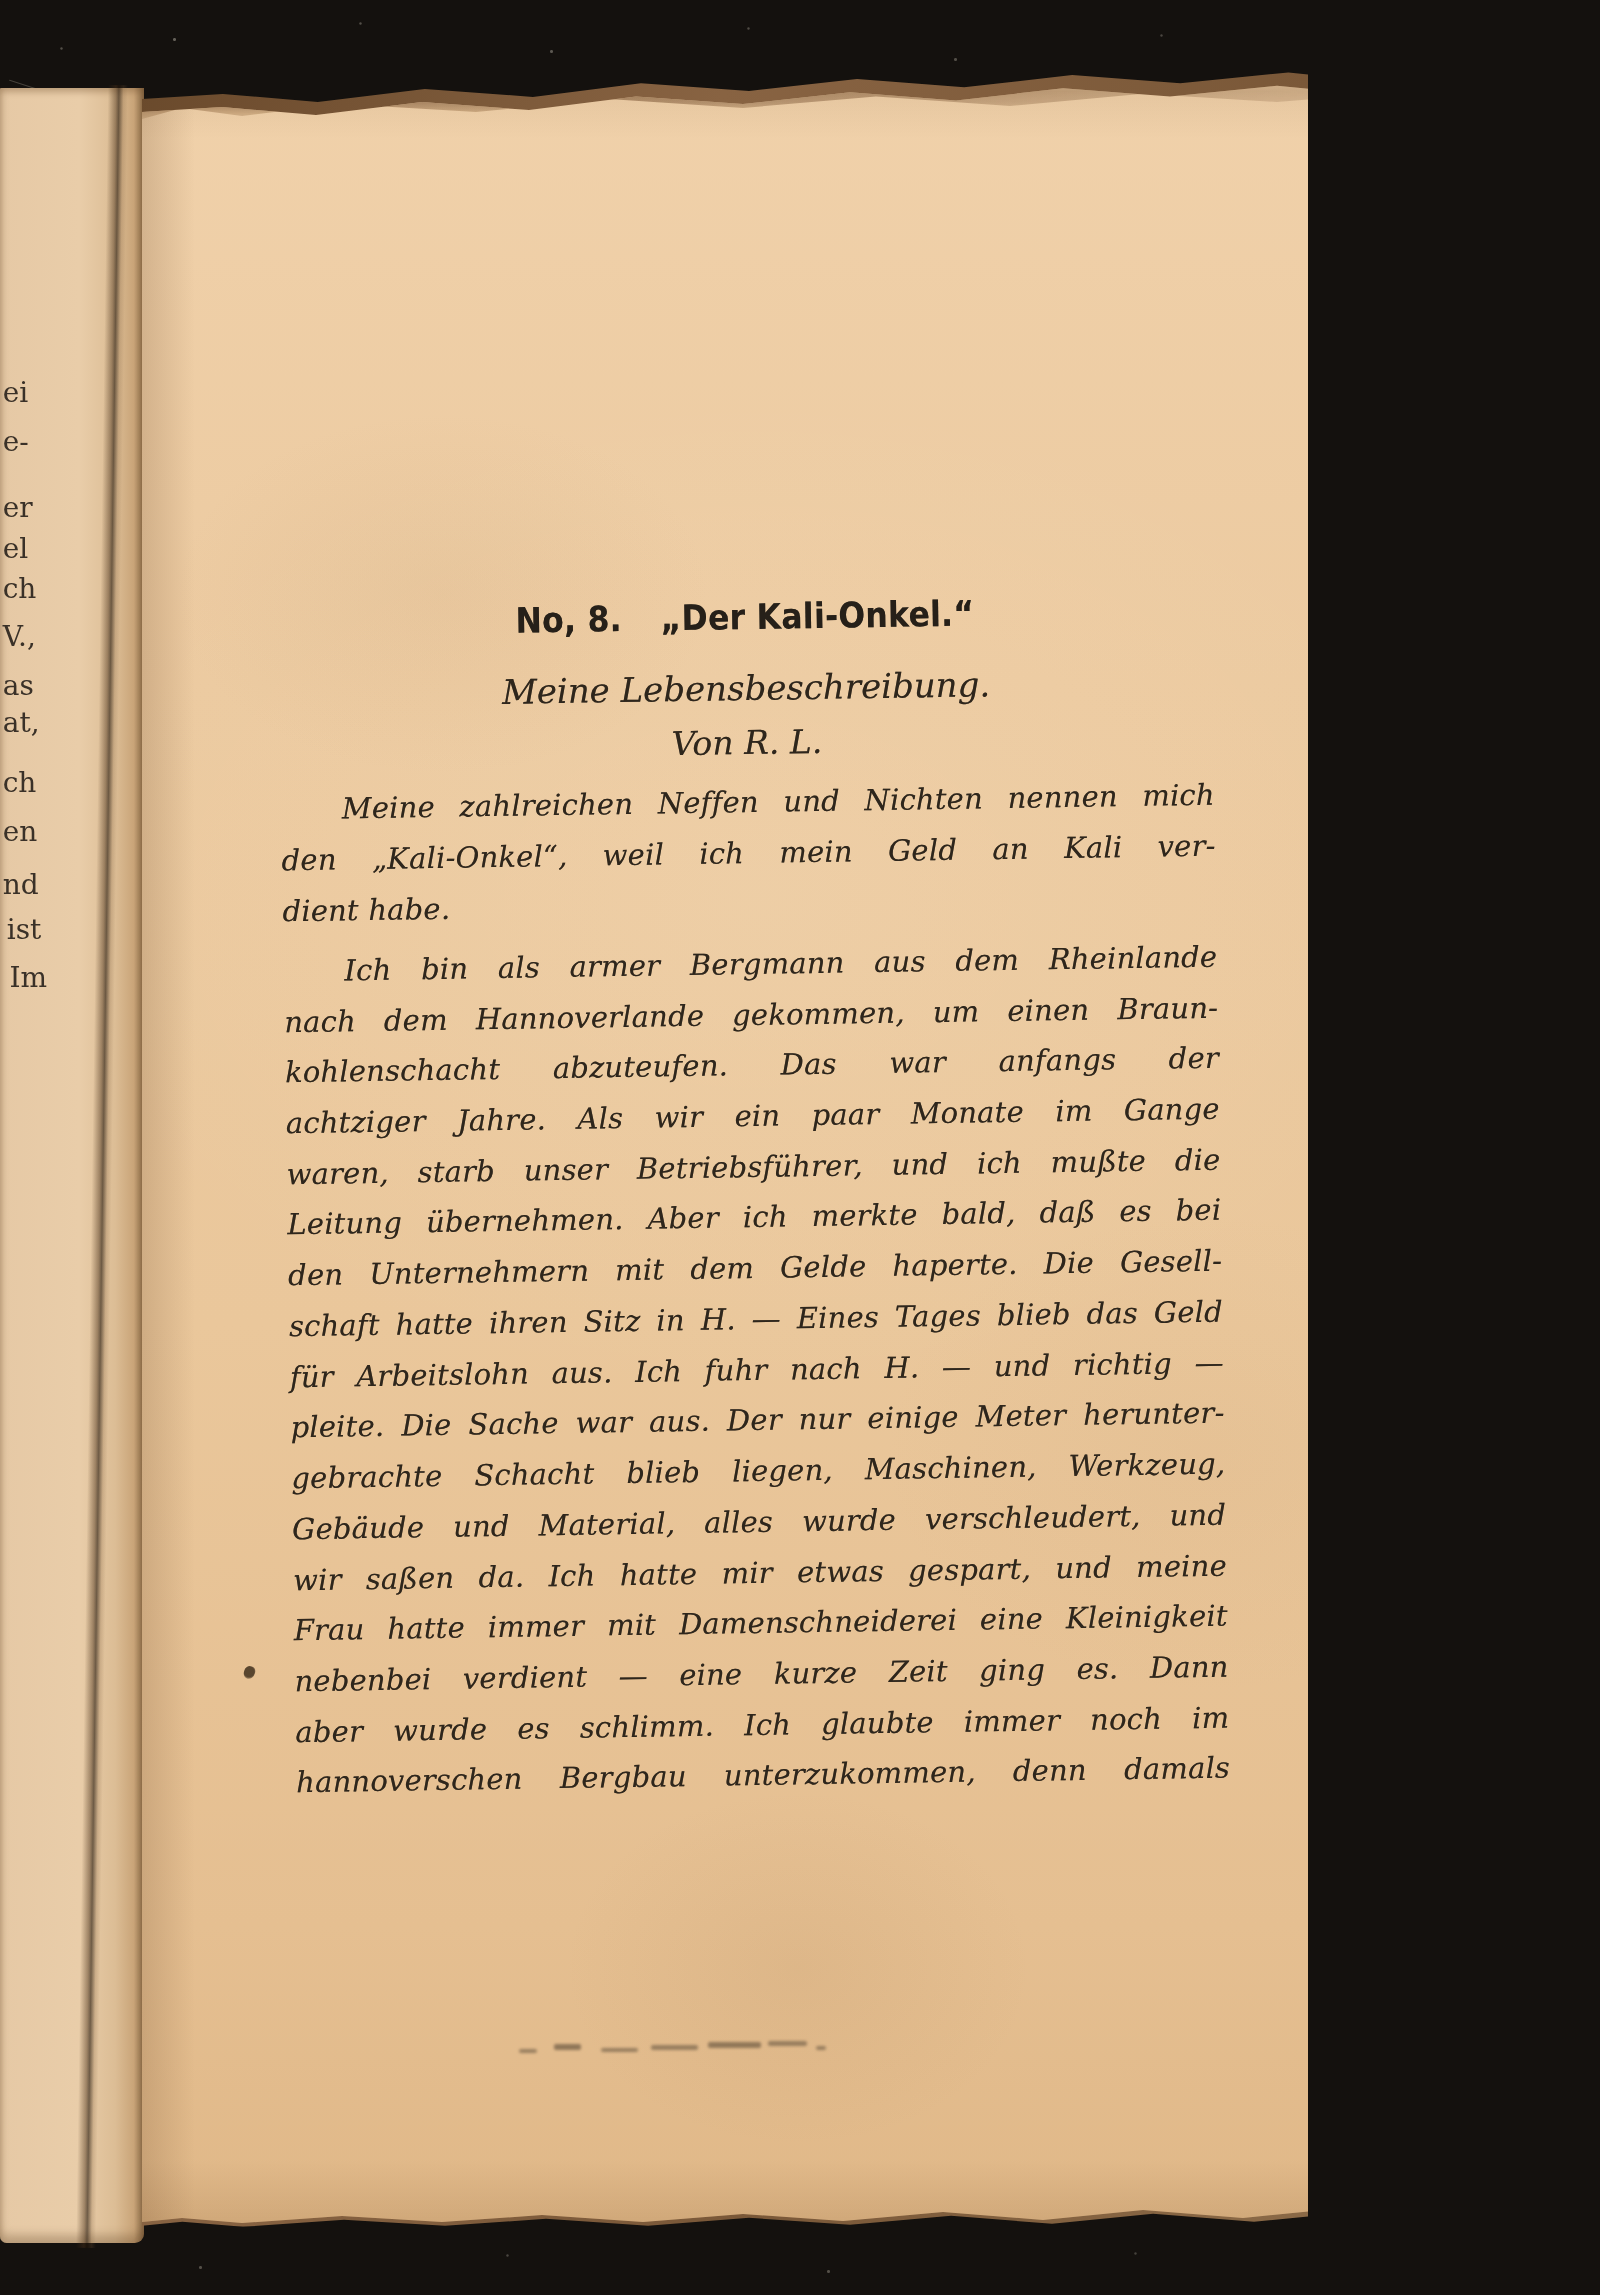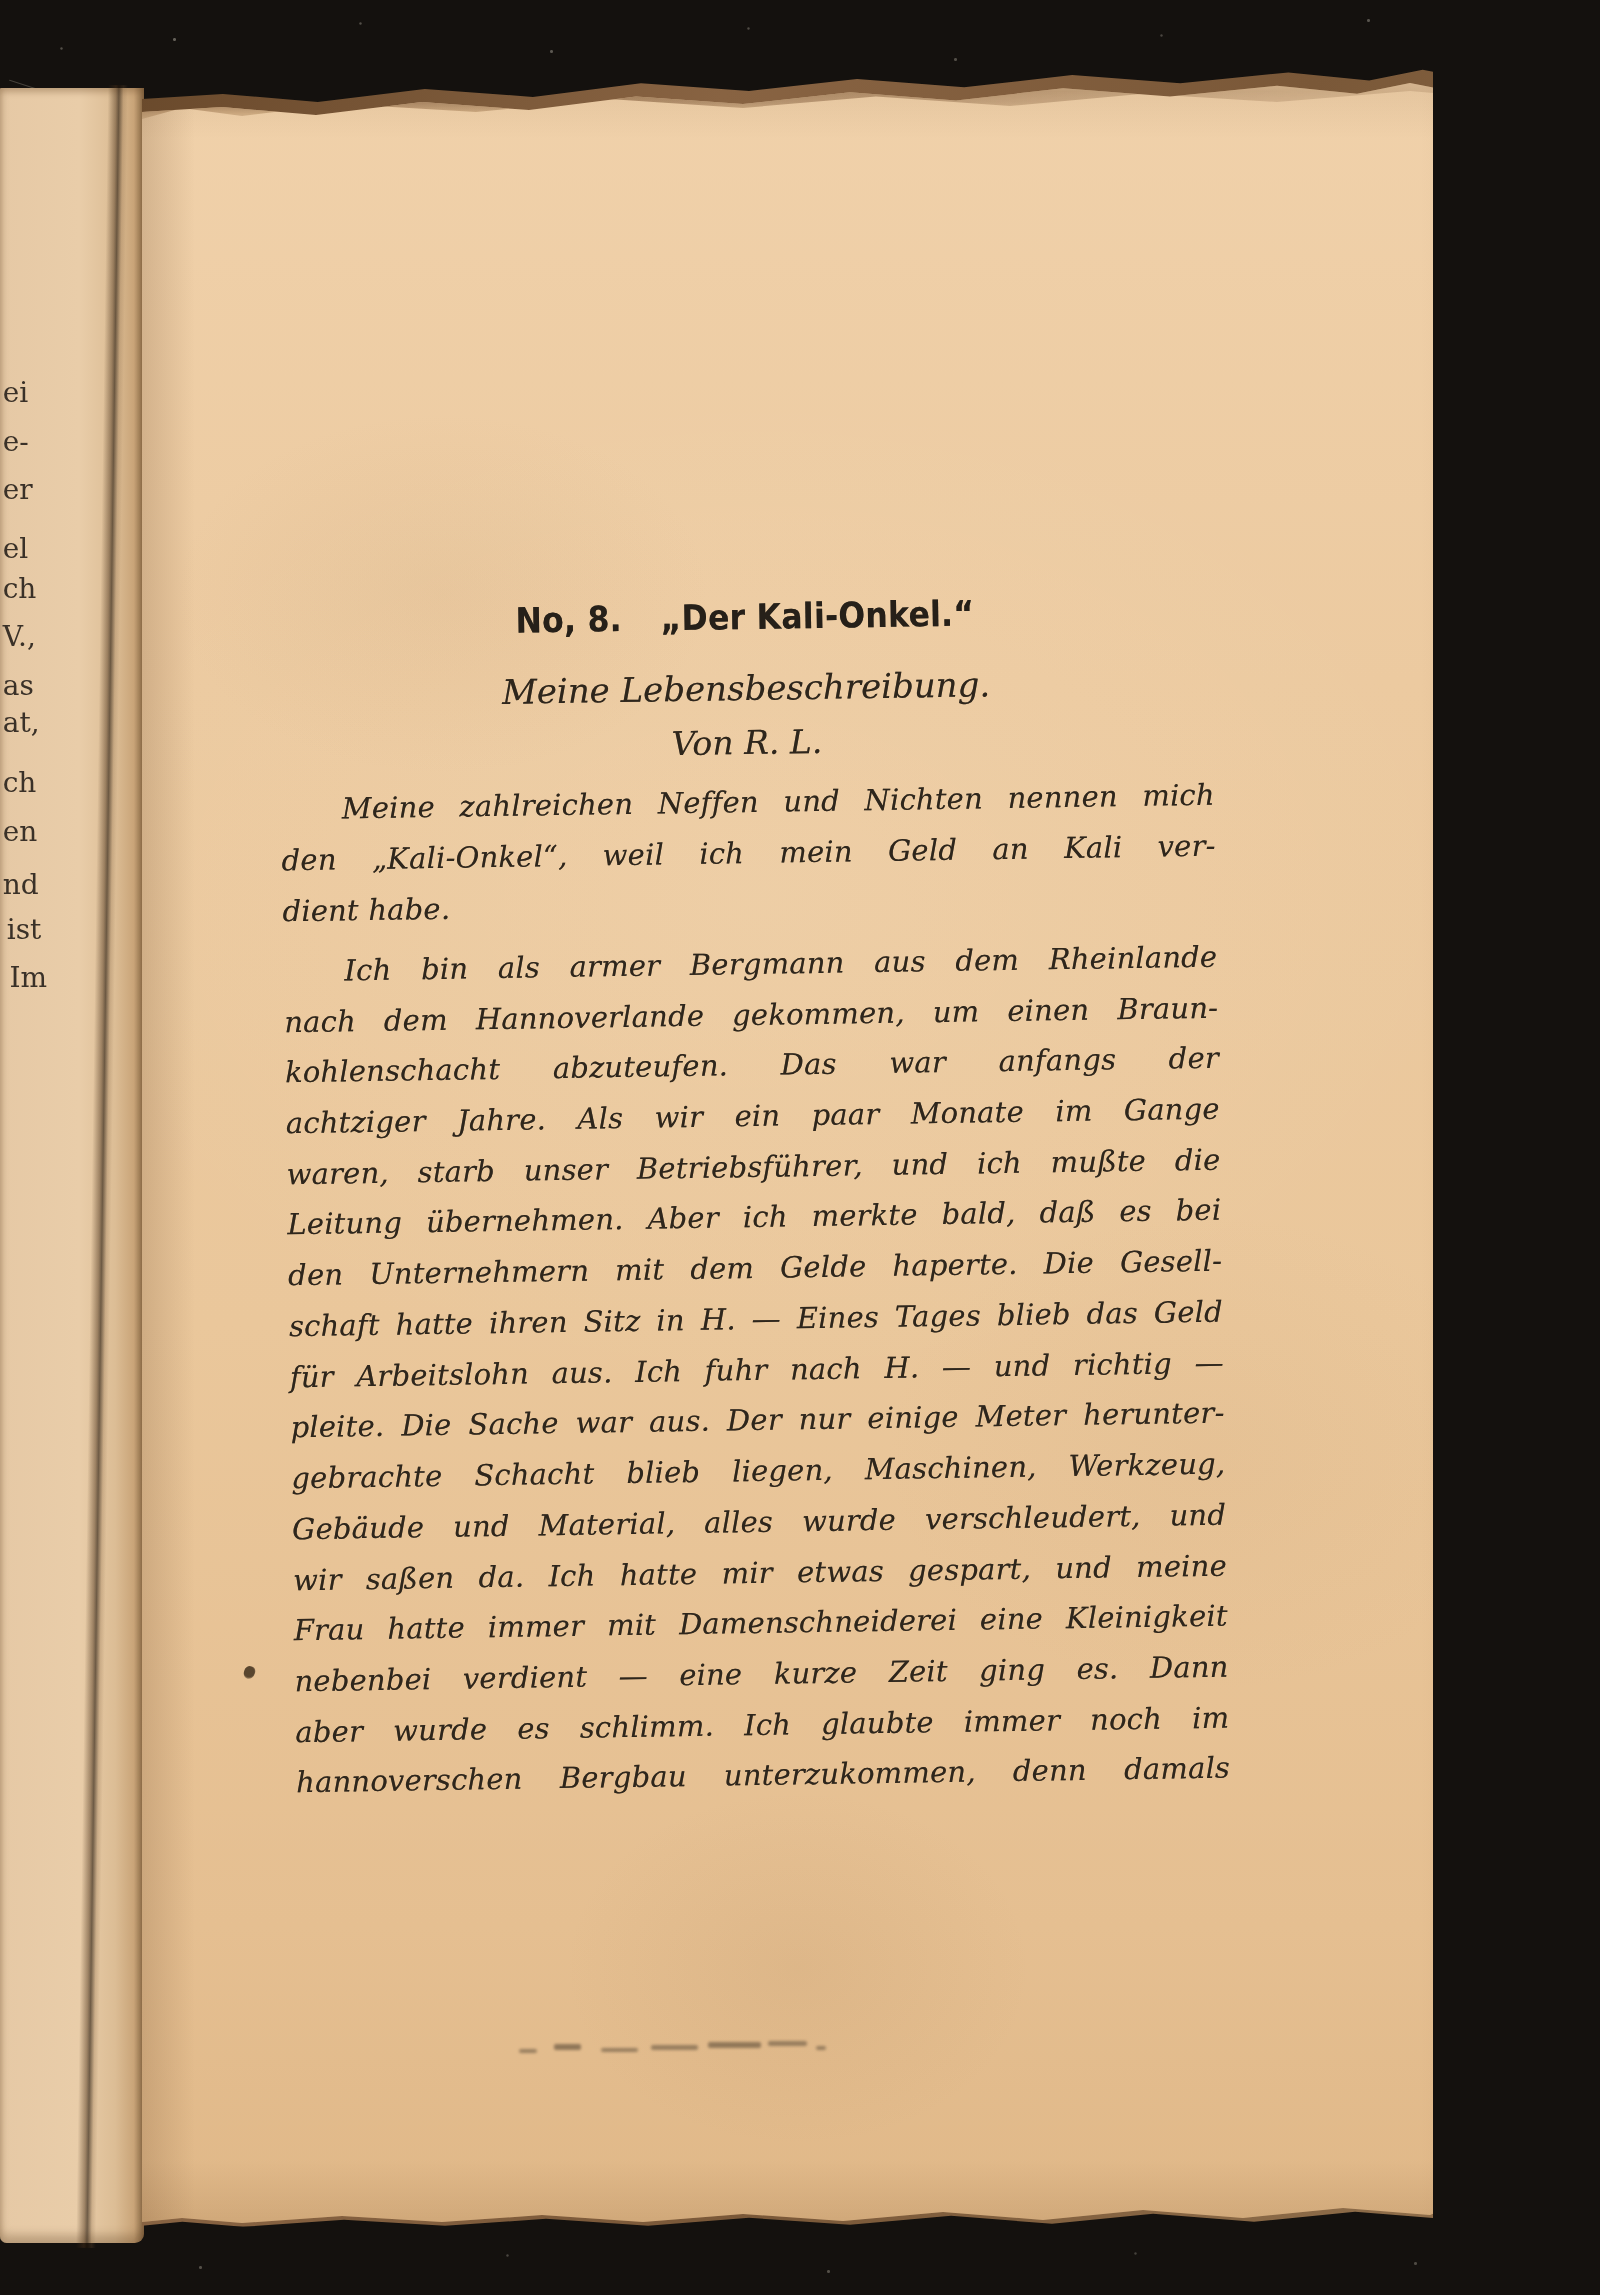--- a/index.html
+++ b/index.html
@@ -1,16 +1,16 @@
 <!DOCTYPE html>
 <html style="font-size:10.7px"><head>
 <meta charset="utf-8">
 <style>
   html,body{margin:0;padding:0;background:#14110e;}
-  .scene{position:relative;width:1433px;height:2295px;overflow:hidden;
+  .scene{position:relative;width:1308px;height:2295px;overflow:hidden;
     background:radial-gradient(1068px 667px at 62% 6%, #363younger330 0%, #2c2925 0%, #2b2824 30%, #211e1a 62%, #171410 100%);
     font-family:"DejaVu Serif", serif;}
   
   .speck{position:absolute;left:0;top:0;width:1.3px;height:1.3px;border-radius:50%;background:transparent;
     box-shadow:174px 39px 0 1px rgba(232,226,210,.38), 360px 23px 0 0.7px rgba(232,226,210,.30),
       551px 51px 0 1px rgba(232,226,210,.34), 748px 28px 0 0.7px rgba(232,226,210,.28),
       955px 59px 0 1px rgba(232,226,210,.30), 1161px 35px 0 0.7px rgba(232,226,210,.26),
       1368px 20px 0 1px rgba(232,226,210,.32), 1549px 47px 0 0.7px rgba(232,226,210,.28),
       1583px 280px 0 1px rgba(232,226,210,.30), 1587px 507px 0 0.7px rgba(232,226,210,.26),
       1579px 748px 0 1px rgba(238,232,215,.34), 1591px 1001px 0 0.7px rgba(232,226,210,.26),
@@ -116,21 +116,21 @@
 <div class="scene">
 
   <div class="speck"></div>
   <div class="hair h1"></div>
   <div class="hair h2"></div>
 
   <div class="facing-strip">
     <div class="fragments">
       <div class="fragment" style="top:0">ei</div>
       <div class="fragment" style="top:49px">e-</div>
-      <div class="fragment" style="top:97px">er</div>
+      <div class="fragment" style="top:115px">er</div>
       <div class="fragment" style="top:156px">el</div>
       <div class="fragment" style="top:196px">ch</div>
       <div class="fragment" style="top:244px">V.,</div>
       <div class="fragment" style="top:293px">as</div>
       <div class="fragment" style="top:330px">at,</div>
       <div class="fragment" style="top:390px">ch</div>
       <div class="fragment" style="top:439px">en</div>
       <div class="fragment" style="top:492px">nd</div>
       <div class="fragment" style="top:537px;padding-left:4px">ist</div>
       <div class="fragment" style="top:585px;padding-left:6.7px">Im</div>

